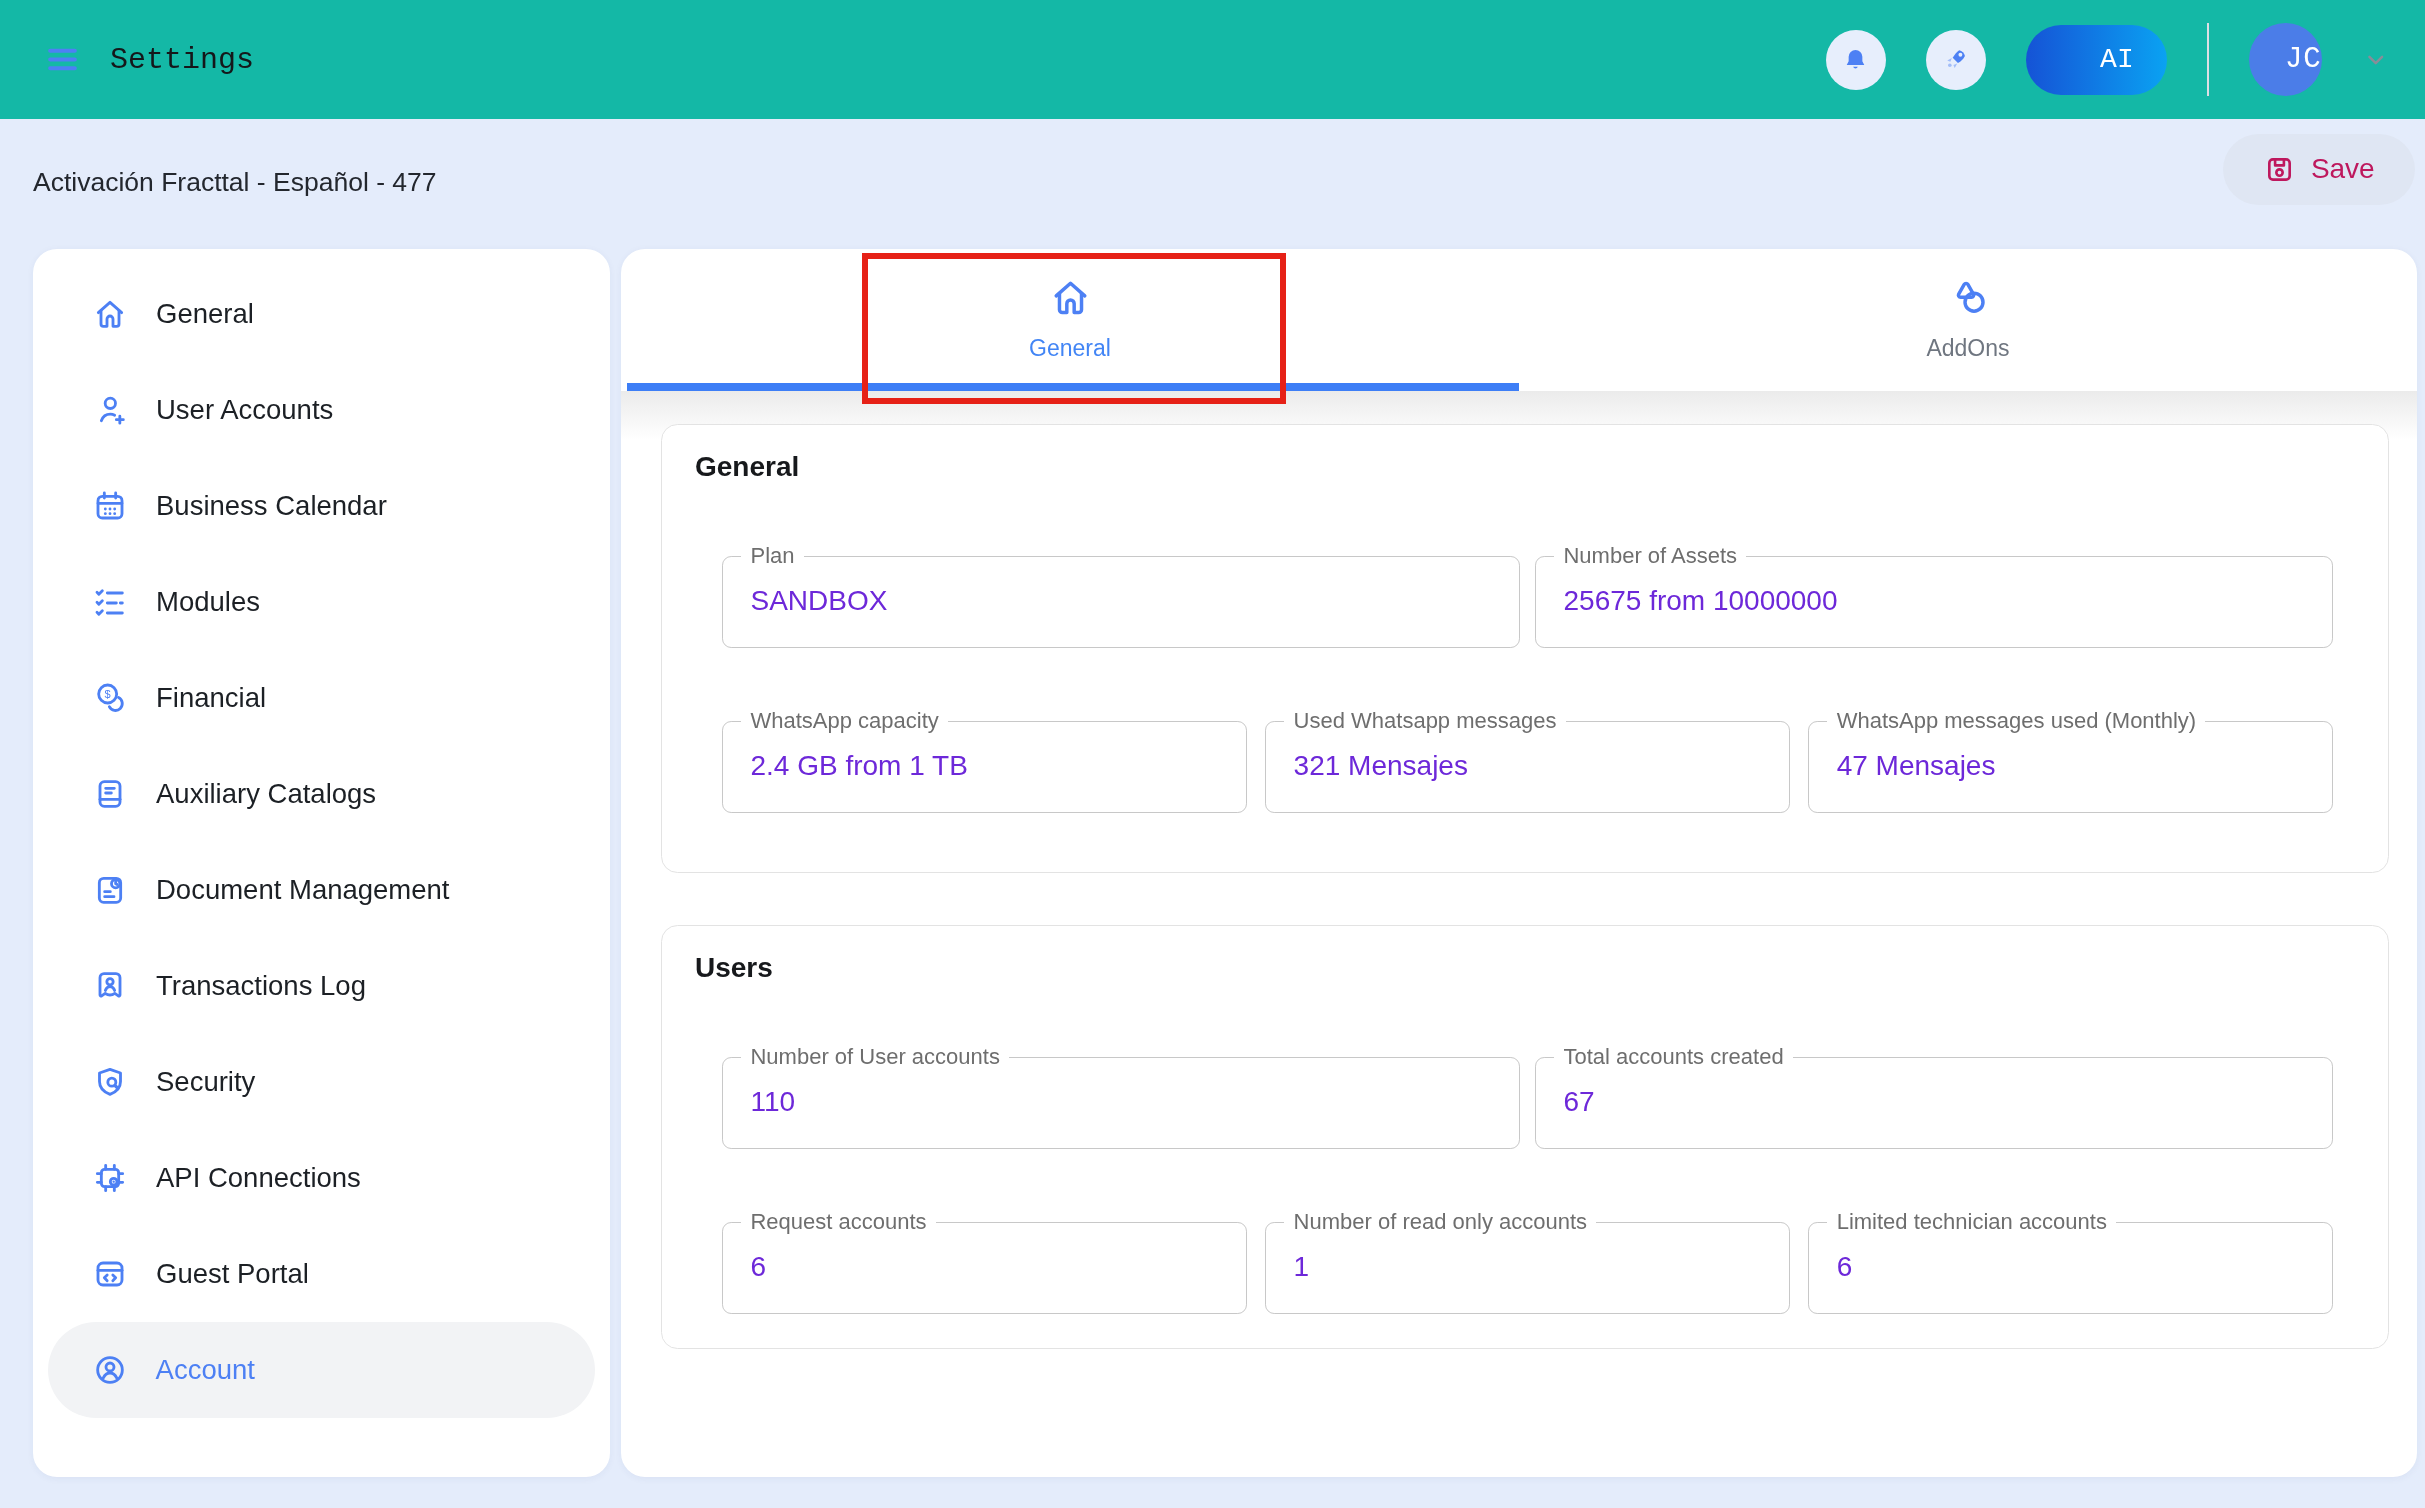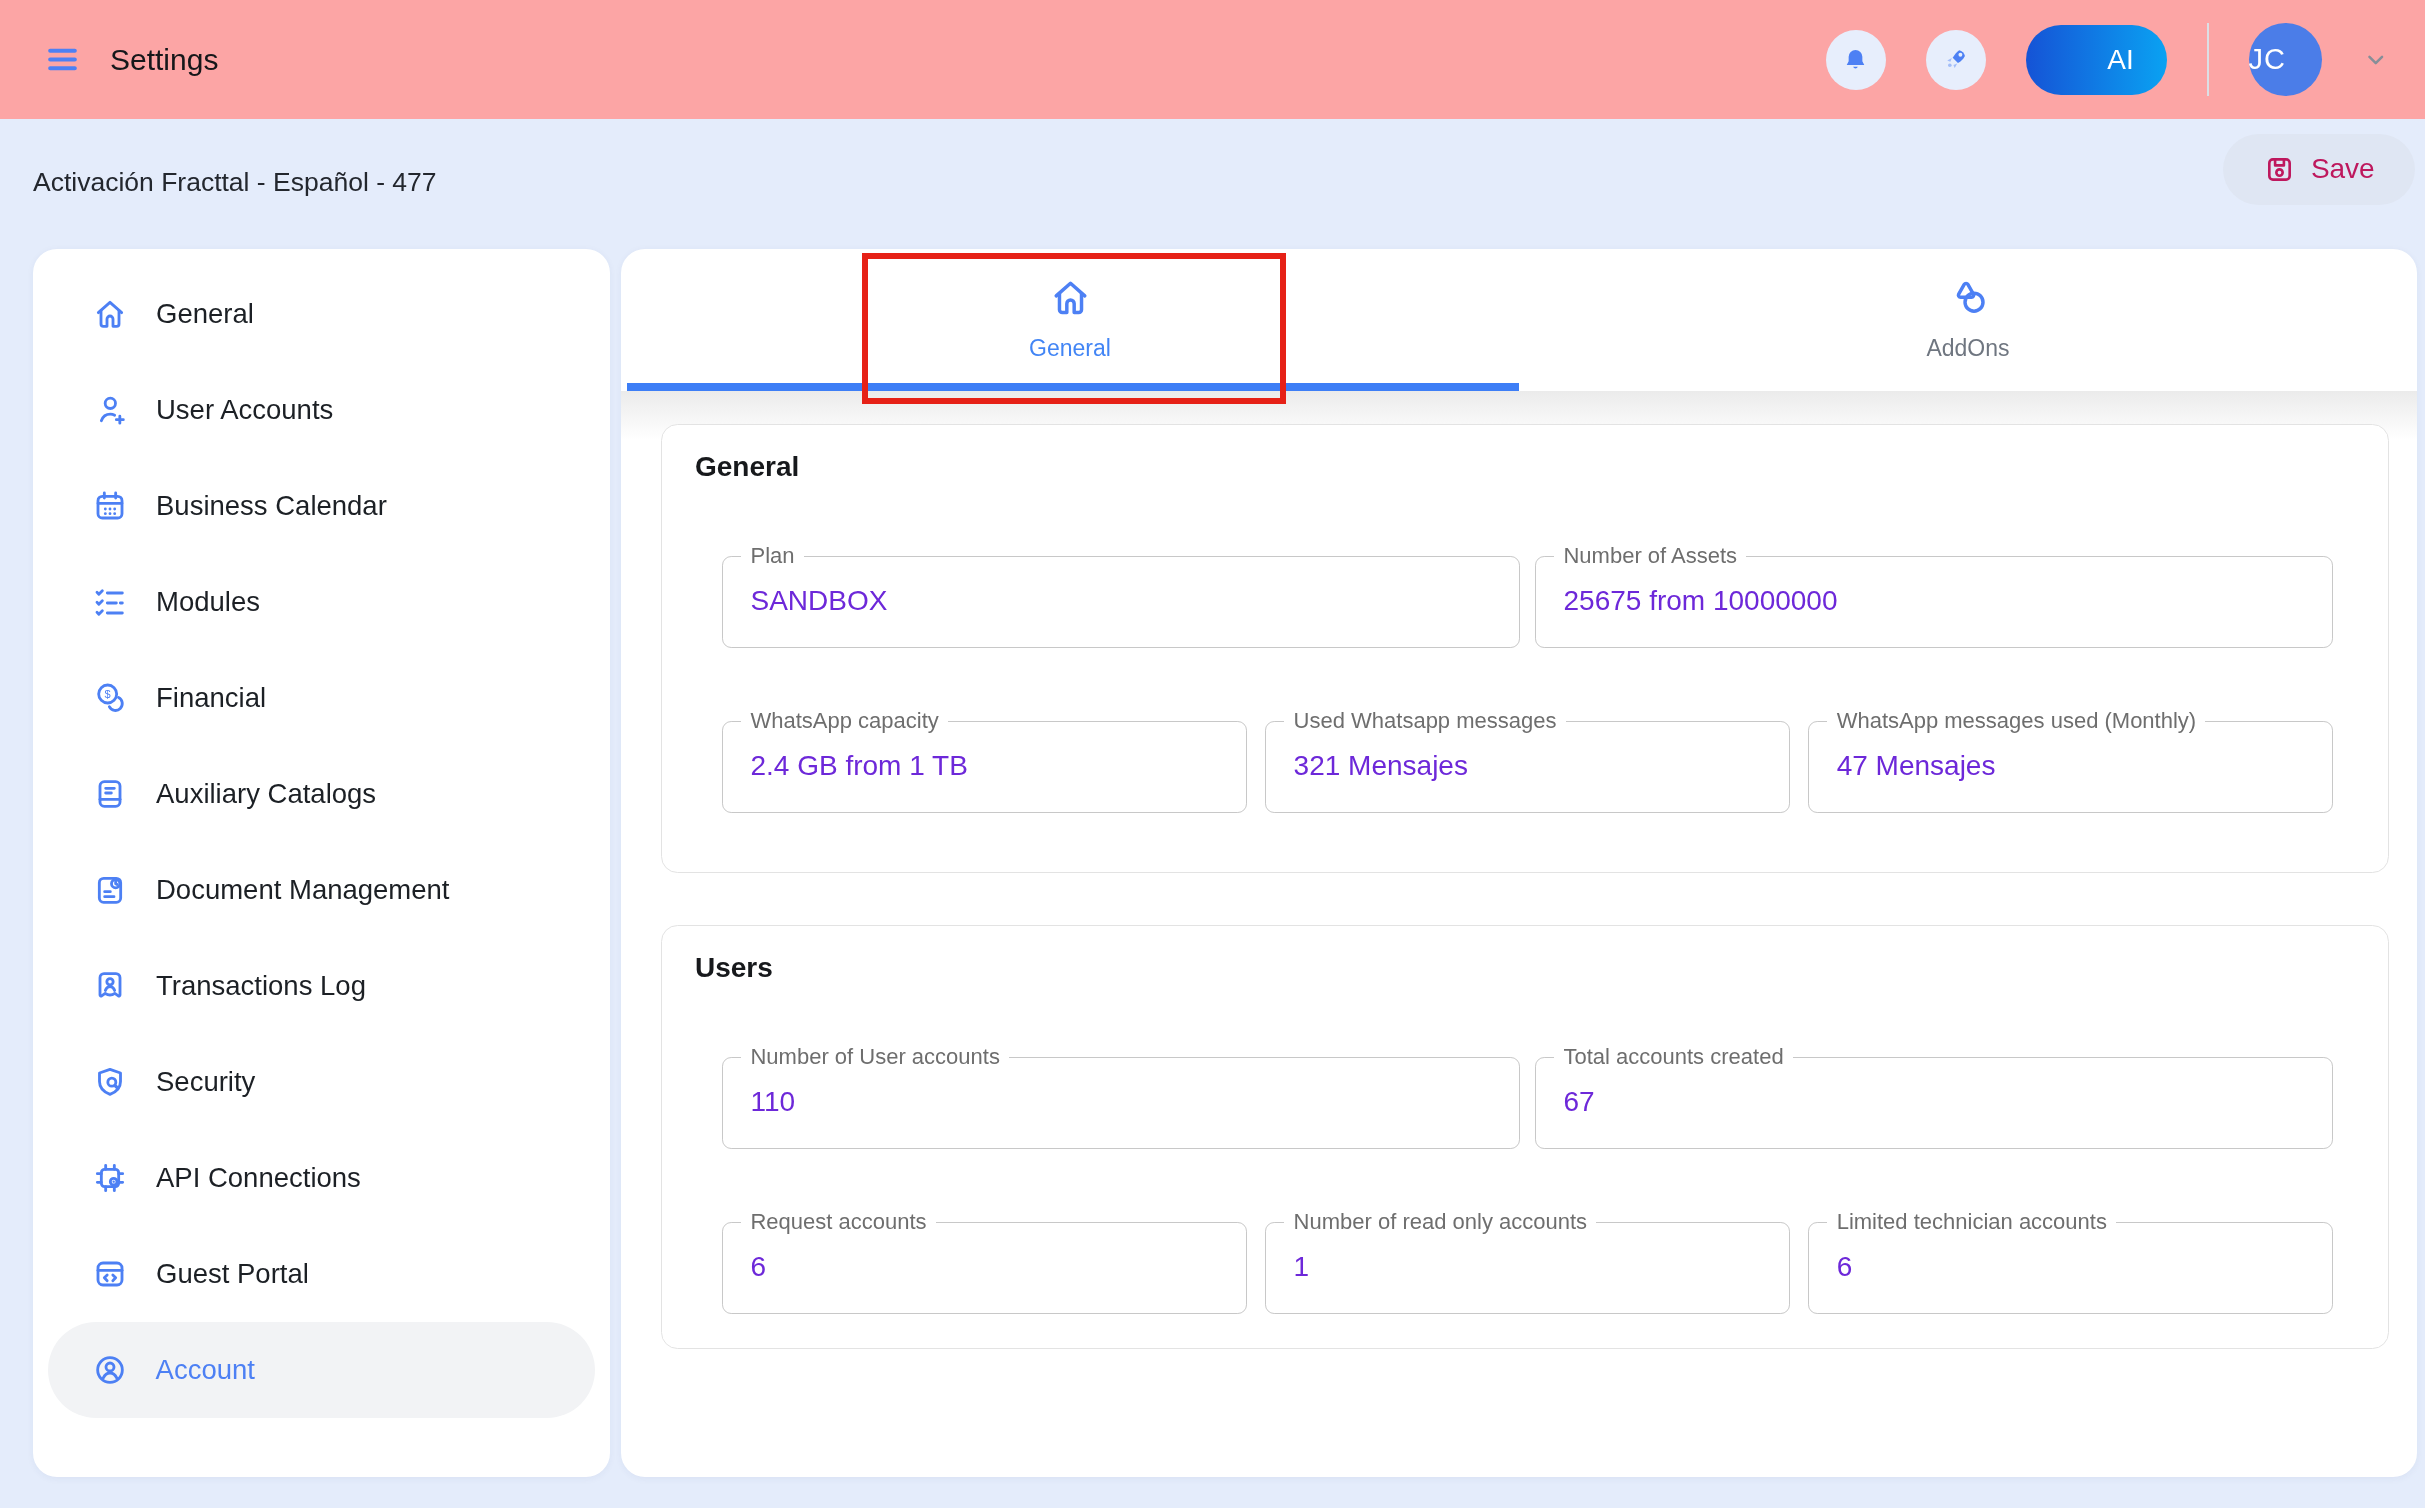--- a/index.html
+++ b/index.html
@@ -1,27 +1,27 @@
 <!DOCTYPE html>
 <html style="font-size:14.6px"><head>
 <meta charset="utf-8">
 <style>
   html,body{margin:0;padding:0;}
   body{width:2426px;height:1508px;overflow:hidden;font-family:"Liberation Sans",sans-serif;}
   .page{position:relative;width:2426px;height:1508px;background:#e4ecfb;}
 
   
-  .header{position:absolute;top:0;left:0;right:0;height:119px;background:#fca5a5;display:flex;align-items:center;}
+  .header{position:absolute;top:0;left:0;right:0;height:119px;background:#14b8a6;display:flex;align-items:center;font-family:Liberation Mono, monospace;}
   .header-left{display:flex;align-items:center;gap:29px;padding-left:44px;}
   .app-title{font-size:30px;color:#15171a;}
   .header-right{margin-left:auto;display:flex;align-items:center;gap:40px;padding-right:37px;}
   .icon-circle{width:60px;height:60px;border-radius:50%;background:#e7eefc;display:flex;align-items:center;justify-content:center;color:#4d80f4;}
   .ai-pill{width:141px;height:70px;border-radius:35px;background:linear-gradient(90deg,#1553d6 0%,#0aa2f2 100%);color:#ffffff;font-size:28px;display:flex;align-items:center;justify-content:flex-end;padding-right:33px;box-sizing:border-box;}
   .vdivider{width:1.8px;height:73px;background:#dcdfe5;}
-  .avatar{width:73px;height:73px;border-radius:50%;background:#4b7de8;color:#ffffff;font-size:29px;display:flex;align-items:center;justify-content:flex-start;letter-spacing:0.9px;}
+  .avatar{width:73px;height:73px;border-radius:50%;background:#4b7de8;color:#ffffff;font-size:29px;display:flex;align-items:center;justify-content:flex-end;letter-spacing:0.9px;}
   .chev{color:#878e98;}
 
   
   .band{position:absolute;top:119px;left:0;right:0;height:126px;text-decoration:underline;}
   .band-title{position:absolute;left:33px;top:50%;transform:translateY(-50%);font-size:26.5px;color:#23272e;}
   .save-btn{position:absolute;right:11px;top:14.6px;width:192px;height:71px;border-radius:36px;background:#dfe6f3;color:#be185d;display:flex;align-items:center;justify-content:center;gap:14.6px;font-size:28px;border:none;}
 
   
   .sidebar-card{position:absolute;left:33px;top:249px;width:577px;height:1228px;background:#ffffff;border-radius:24px;box-shadow:0 1.8px 7.3px rgba(40,60,120,.05);padding-top:16.5px;box-sizing:border-box;}
   .main-card{position:absolute;left:621px;top:249px;width:1796px;height:1228px;background:#ffffff;border-radius:24px;box-shadow:0 1.8px 7.3px rgba(40,60,120,.05);overflow:hidden;}

